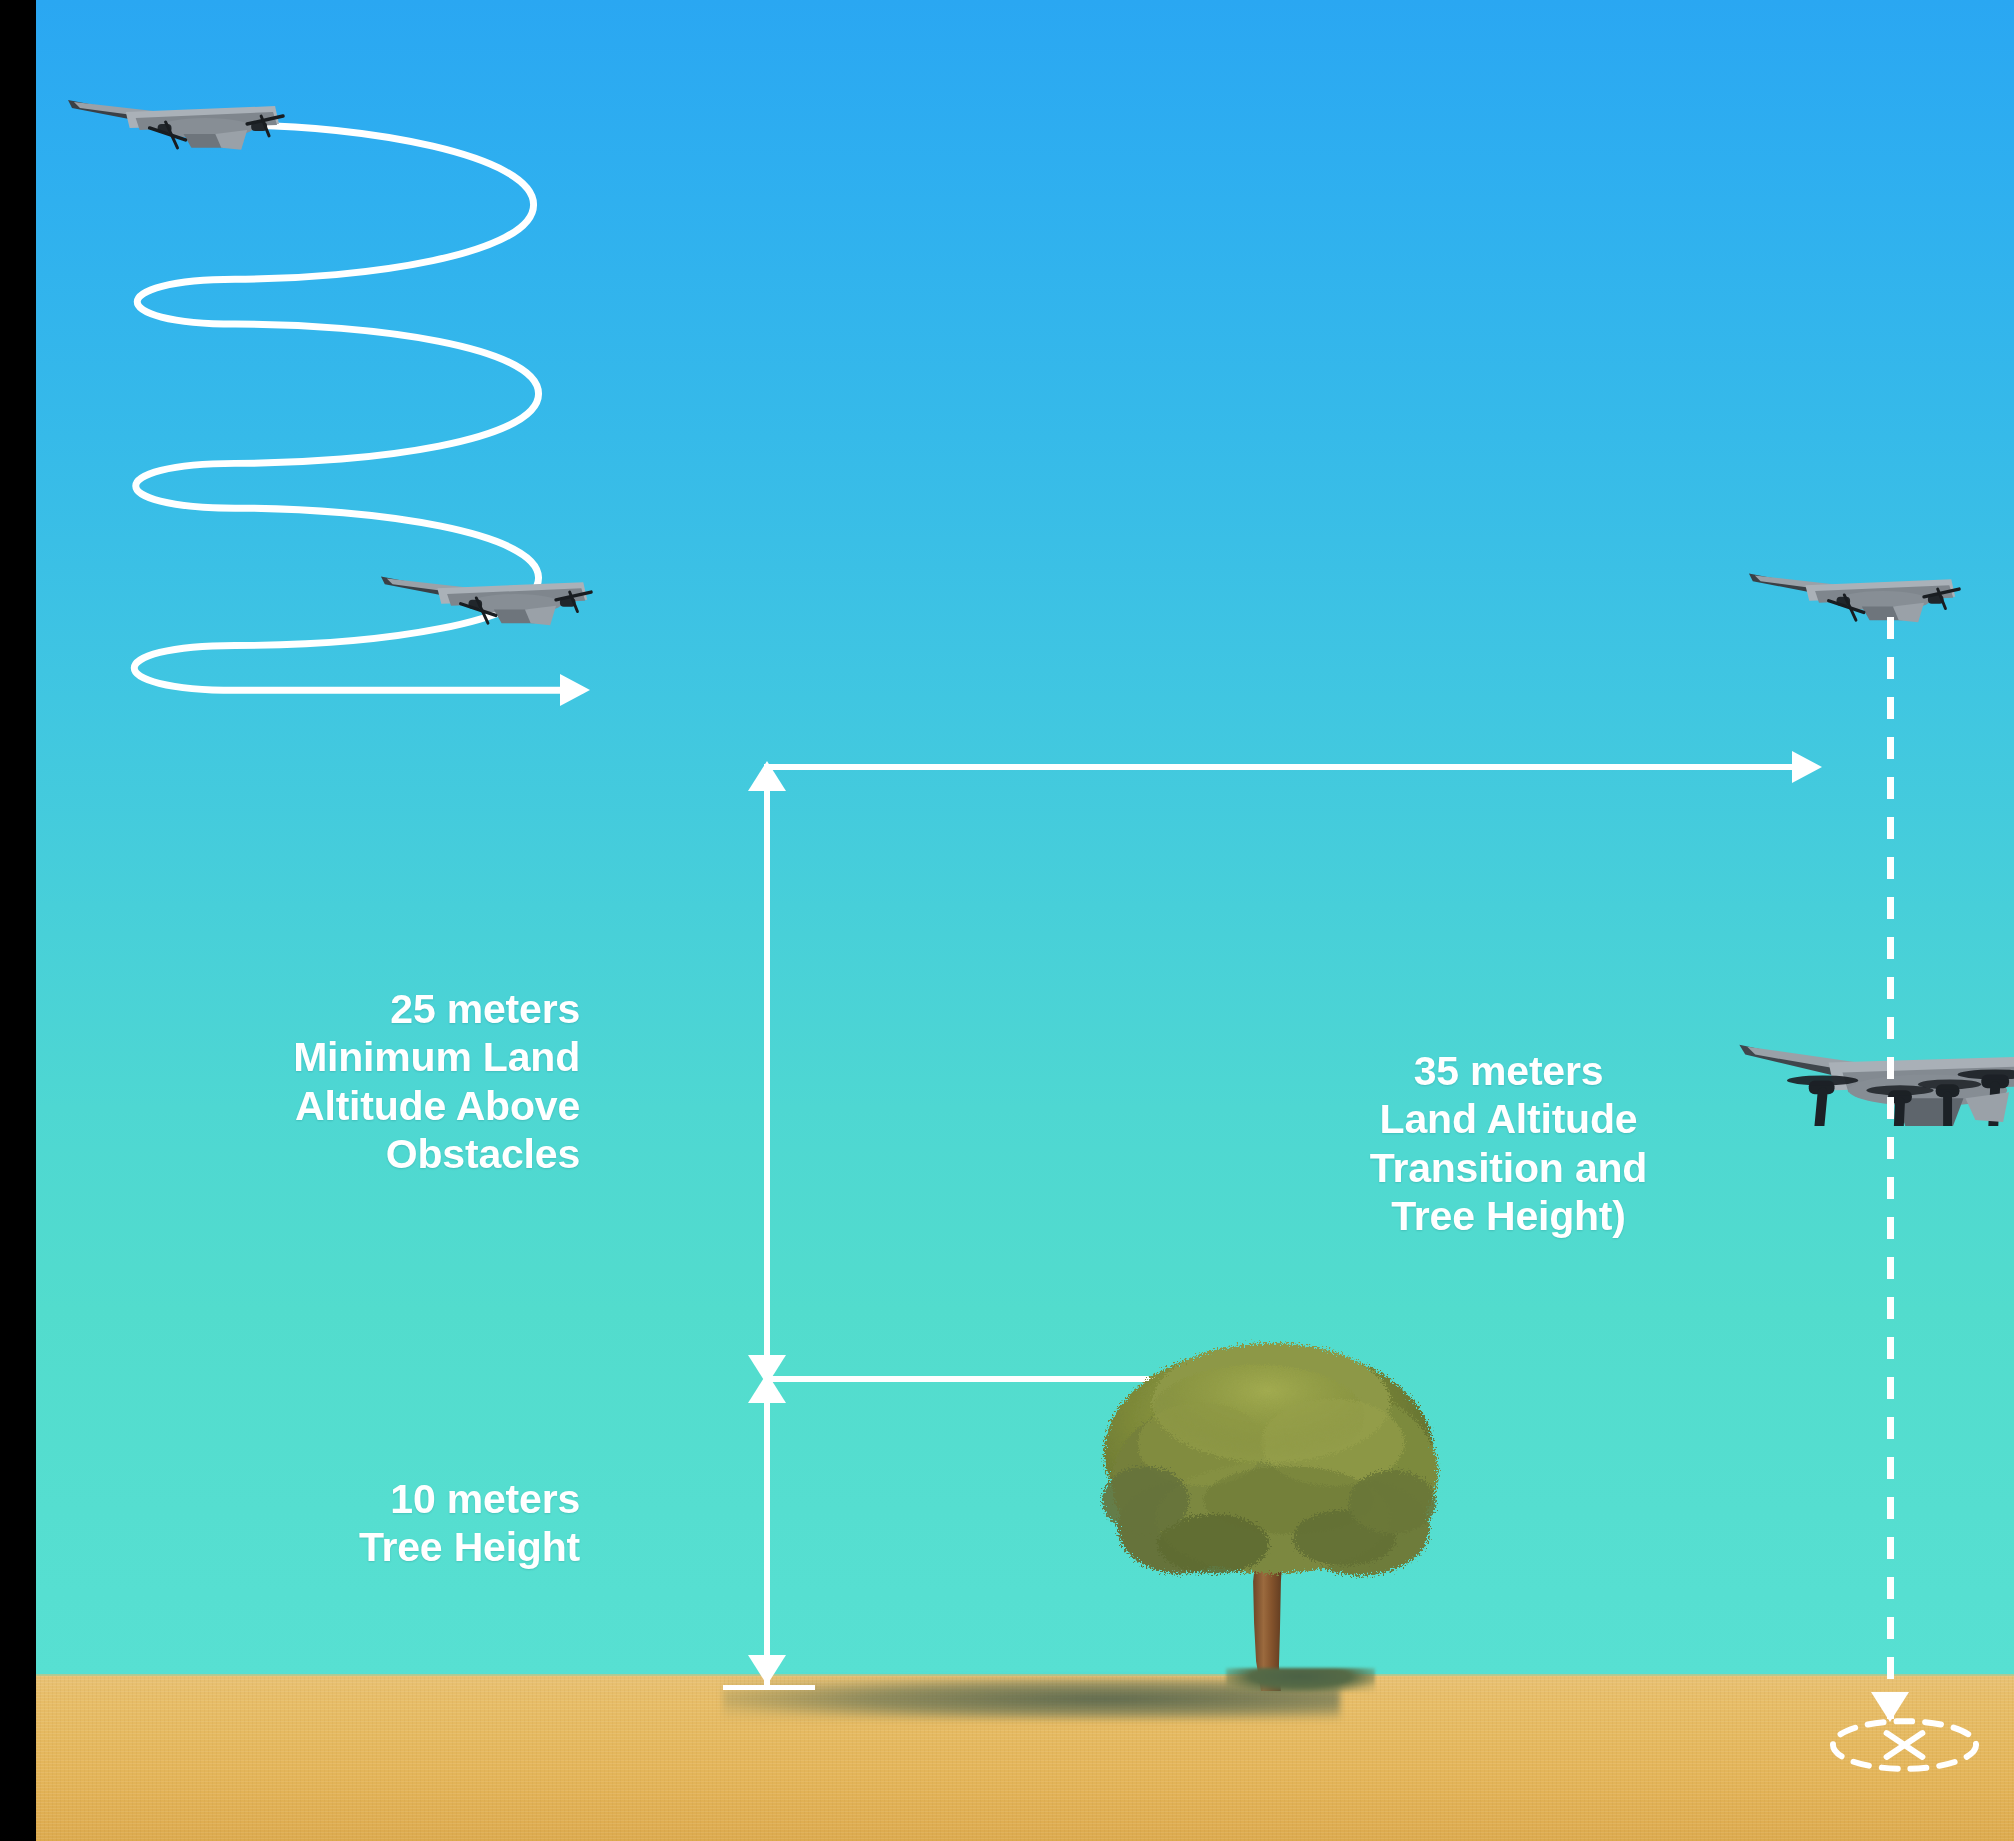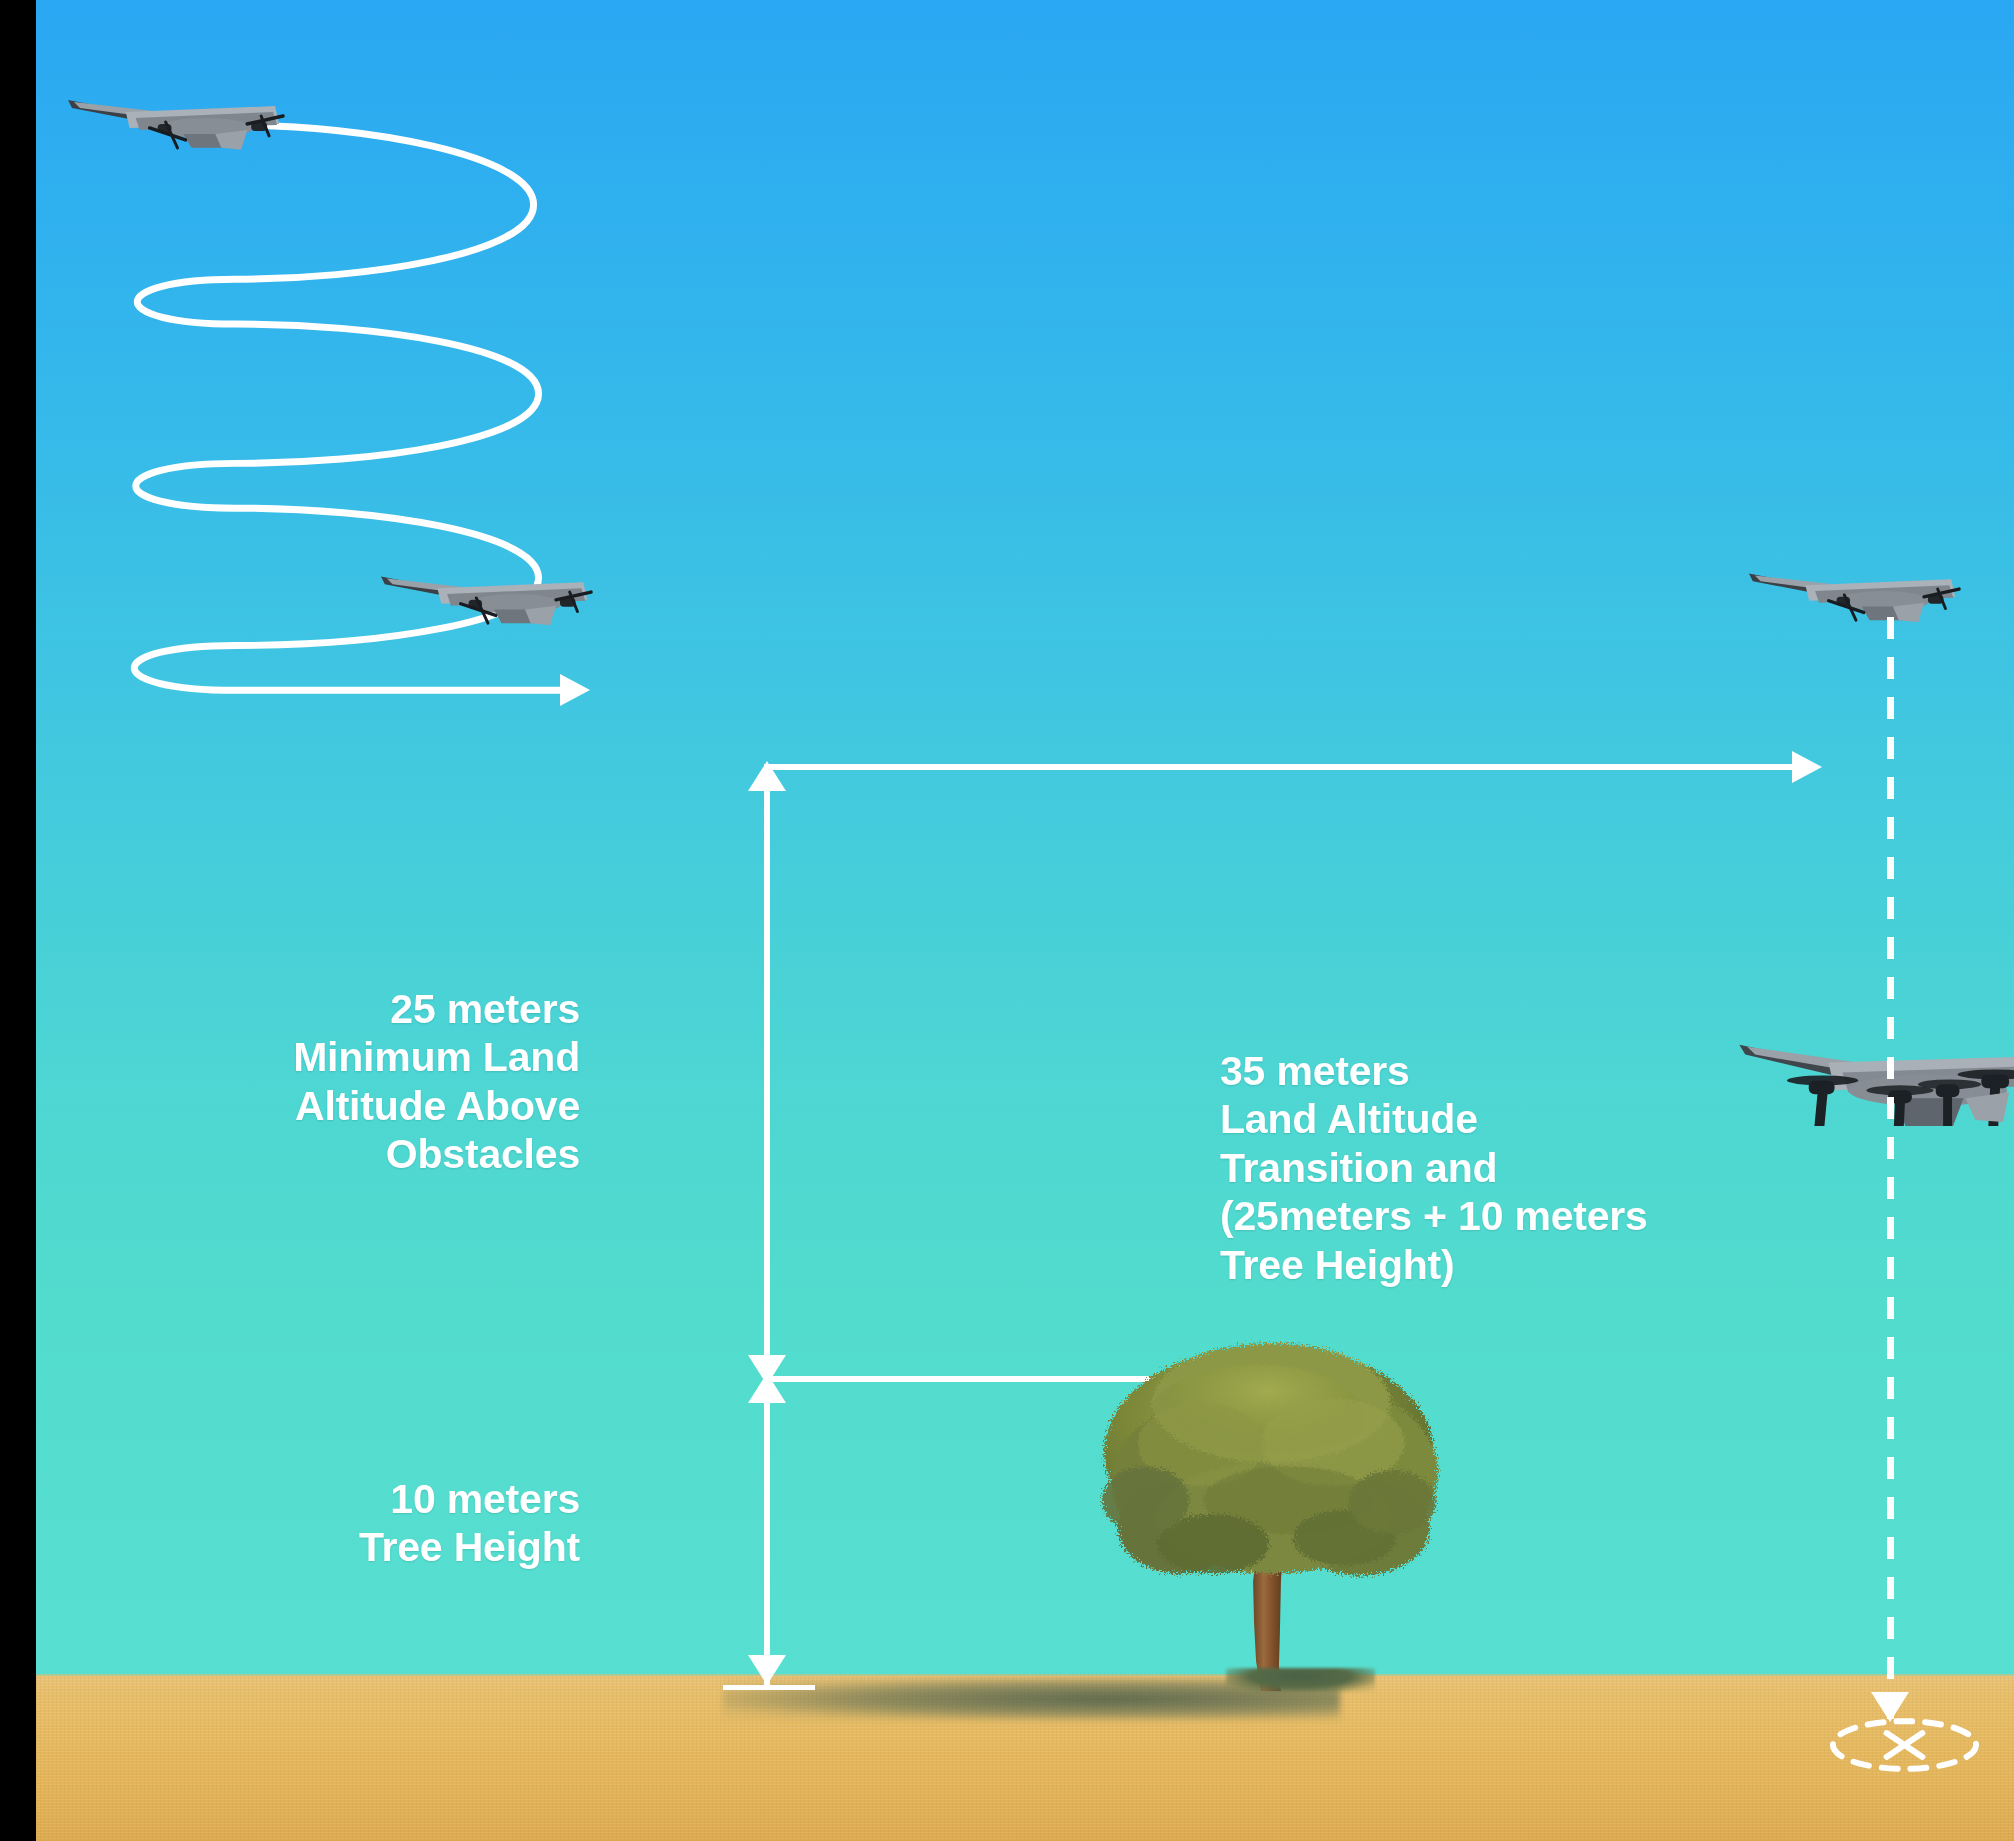--- a/index.html
+++ b/index.html
@@ -85,21 +85,21 @@
   
   .label{
     position:absolute;color:#ffffff;
     font-weight:bold;line-height:1.18;
     letter-spacing:-0.2px;
     text-shadow:0 1px 2px rgba(0,80,90,.18);
   }
   .label .ln{display:block;}
   #label-25{ right:1471px; top:985px; text-align:right; font-size:41px; width:557px;}
   #label-10{ right:1471px; top:1475px; text-align:right; font-size:41px; width:557px;}
-  #label-35{ left:1184px; top:1047px; font-size:41px; width:577px;}
+  #label-35{ left:1184px; top:1047px; text-align:center; font-size:41px; width:577px;}
   
   .pad{position:absolute;left:1789px;top:1717px;width:159px;height:56px;}
 </style>
 </head>
 <body>
 
 <div id="scene">
 
   <div class="sky"></div>
 
@@ -308,18 +308,17 @@
 
   <div class="label" id="label-10">
     <span class="ln">10 meters</span>
     <span class="ln">Tree Height</span>
   </div>
 
   <div class="label" id="label-35">
     <span class="ln">35 meters</span>
     <span class="ln">Land Altitude</span>
     <span class="ln">Transition and</span>
-    <span class="ln">(25meters + 10 meters</span>
     <span class="ln">Tree Height)</span>
   </div>
 
 </div>
 
 
 </body></html>

